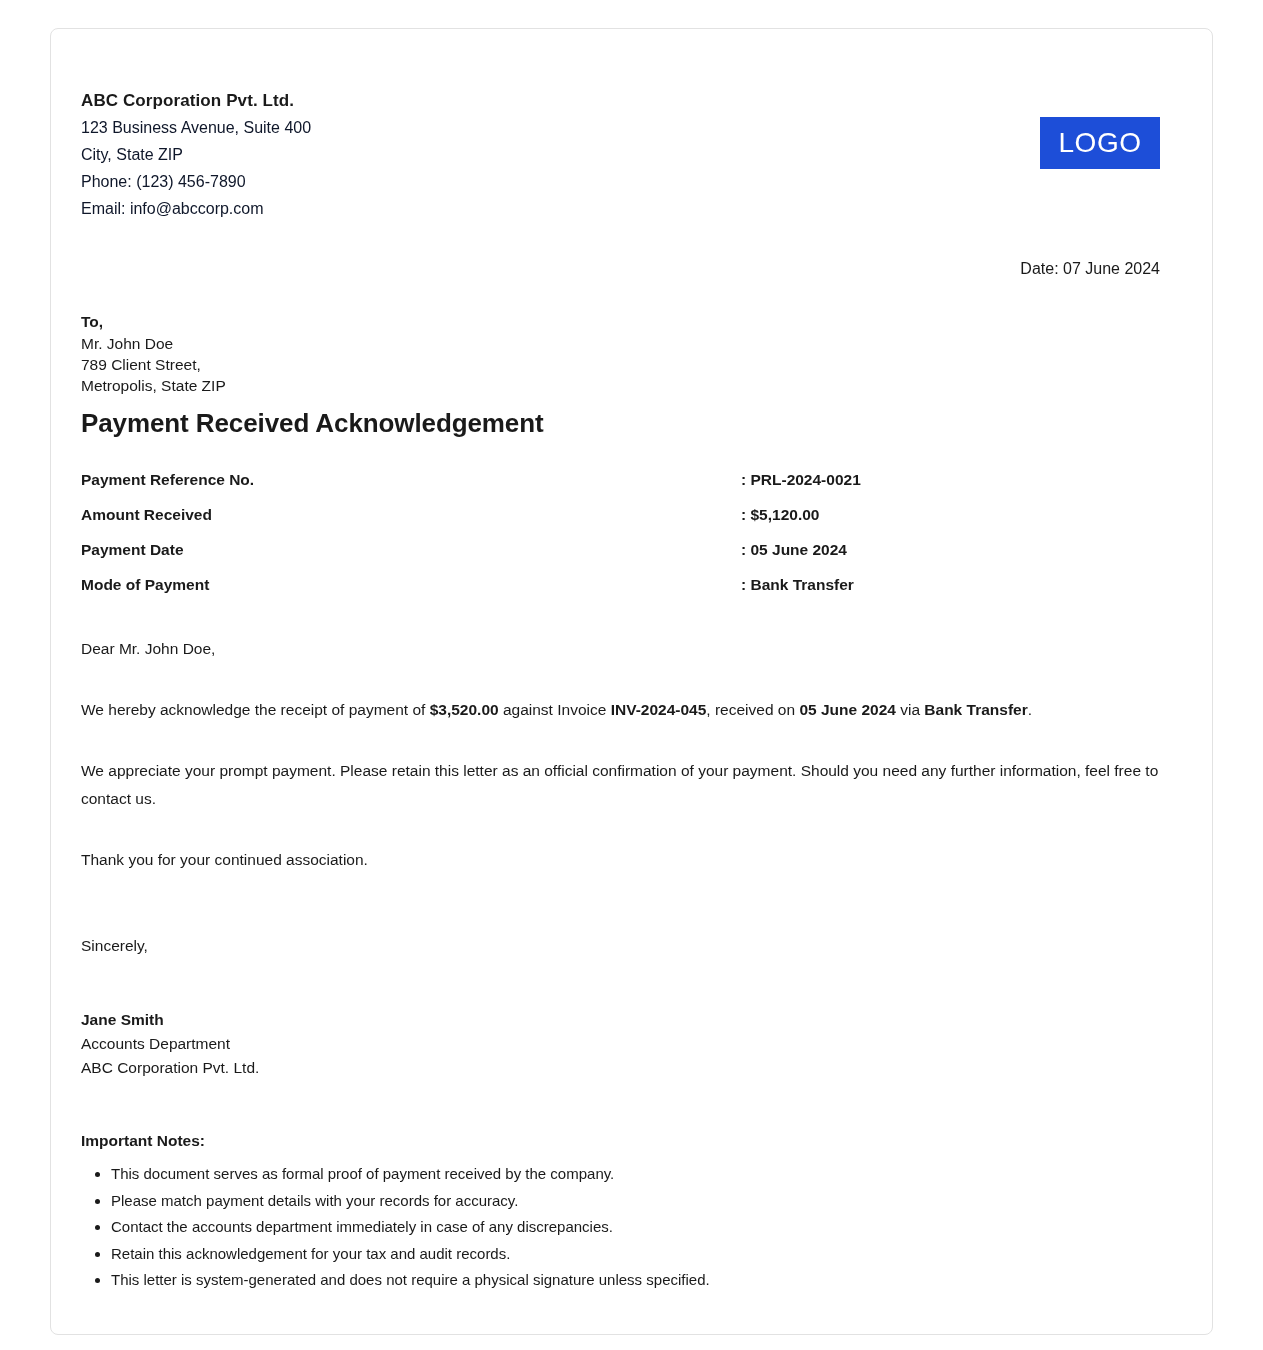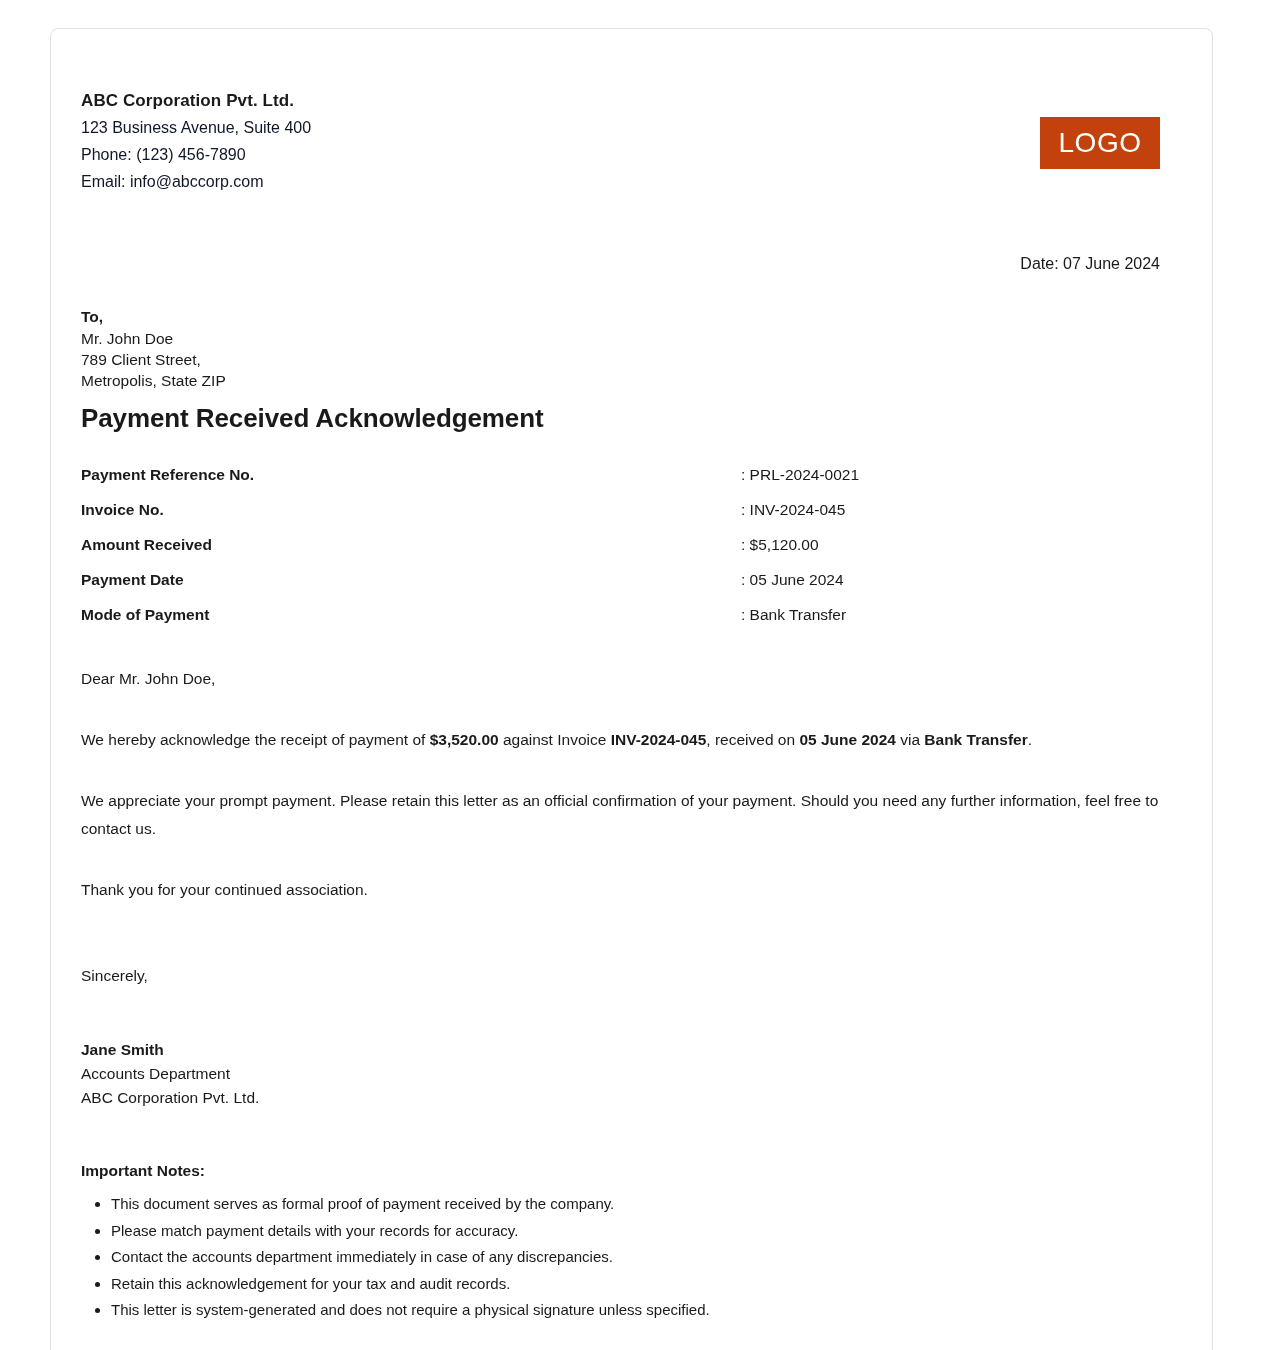--- a/index.html
+++ b/index.html
@@ -46,21 +46,21 @@
     font-size: 16px;
     line-height: 27px;
     color: #0f172a;
   }
   .logo-box {
     position: absolute;
     right: 0;
     top: 30px;
     width: 120px;
     height: 52px;
-    background: #c2410c;
+    background: #1d4ed8;
     color: #ffffff;
     font-size: 28px;
     display: flex;
     align-items: center;
     justify-content: center;
     letter-spacing: .5px;
   }
 
   
   .date-row {
@@ -98,21 +98,21 @@
   .details td {
     padding: 0 0 17px 0;
     font-size: 15.5px;
     vertical-align: top;
   }
   .details td.label {
     font-weight: bold;
     width: 660px;
   }
   .details td.value {
-    font-weight: normal;
+    font-weight: bold;
     margin-top: 23px;
   }
 
   
   .body-block {
     margin-top: 24px;
     font-size: 15.5px;
     line-height: 28px;
   }
   .body-block p {
@@ -153,20 +153,21 @@
 </style>
 </head>
 <body>
 
 <div class="page">
   <div class="letter">
 
     <div class="header">
       <div class="company-name">ABC Corporation Pvt. Ltd.</div>
       <div class="company-line">123 Business Avenue, Suite 400</div>
+      <div class="company-line">City, State ZIP</div>
       <div class="company-line">Phone: (123) 456-7890</div>
       <div class="company-line">Email: info@abccorp.com</div>
       <div class="logo-box">LOGO</div>
     </div>
 
     <div class="date-row">Date: 07 June 2024</div>
 
     <div class="recipient">
       <div class="to">To,</div>
       <div>Mr. John Doe</div>
@@ -174,24 +175,20 @@
       <div>Metropolis, State ZIP</div>
     </div>
 
     <div class="doc-title">Payment Received Acknowledgement</div>
 
     <table class="details">
       <tbody>
         <tr>
           <td class="label">Payment Reference No.</td>
           <td class="value">: PRL-2024-0021</td>
-        </tr>
-        <tr>
-          <td class="label">Invoice No.</td>
-          <td class="value">: INV-2024-045</td>
         </tr>
         <tr>
           <td class="label">Amount Received</td>
           <td class="value">: $5,120.00</td>
         </tr>
         <tr>
           <td class="label">Payment Date</td>
           <td class="value">: 05 June 2024</td>
         </tr>
         <tr>

